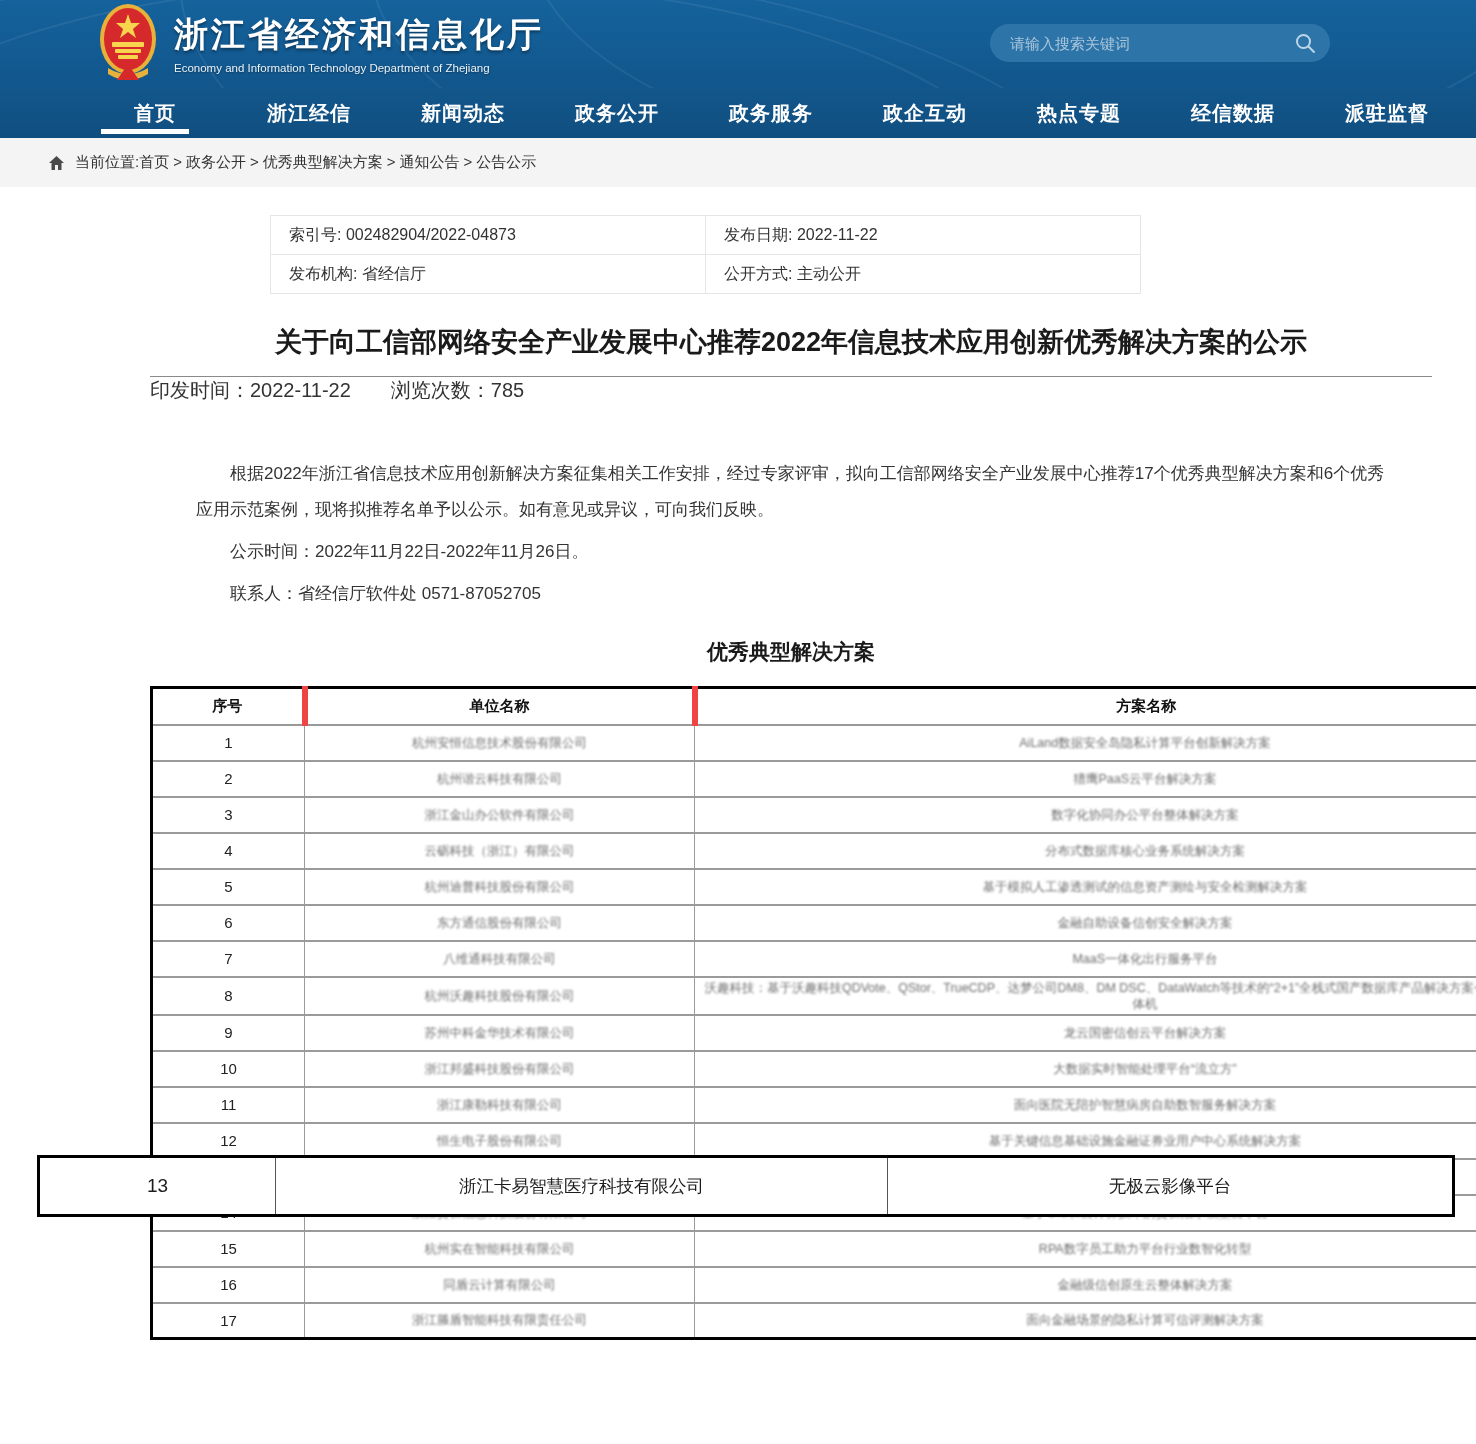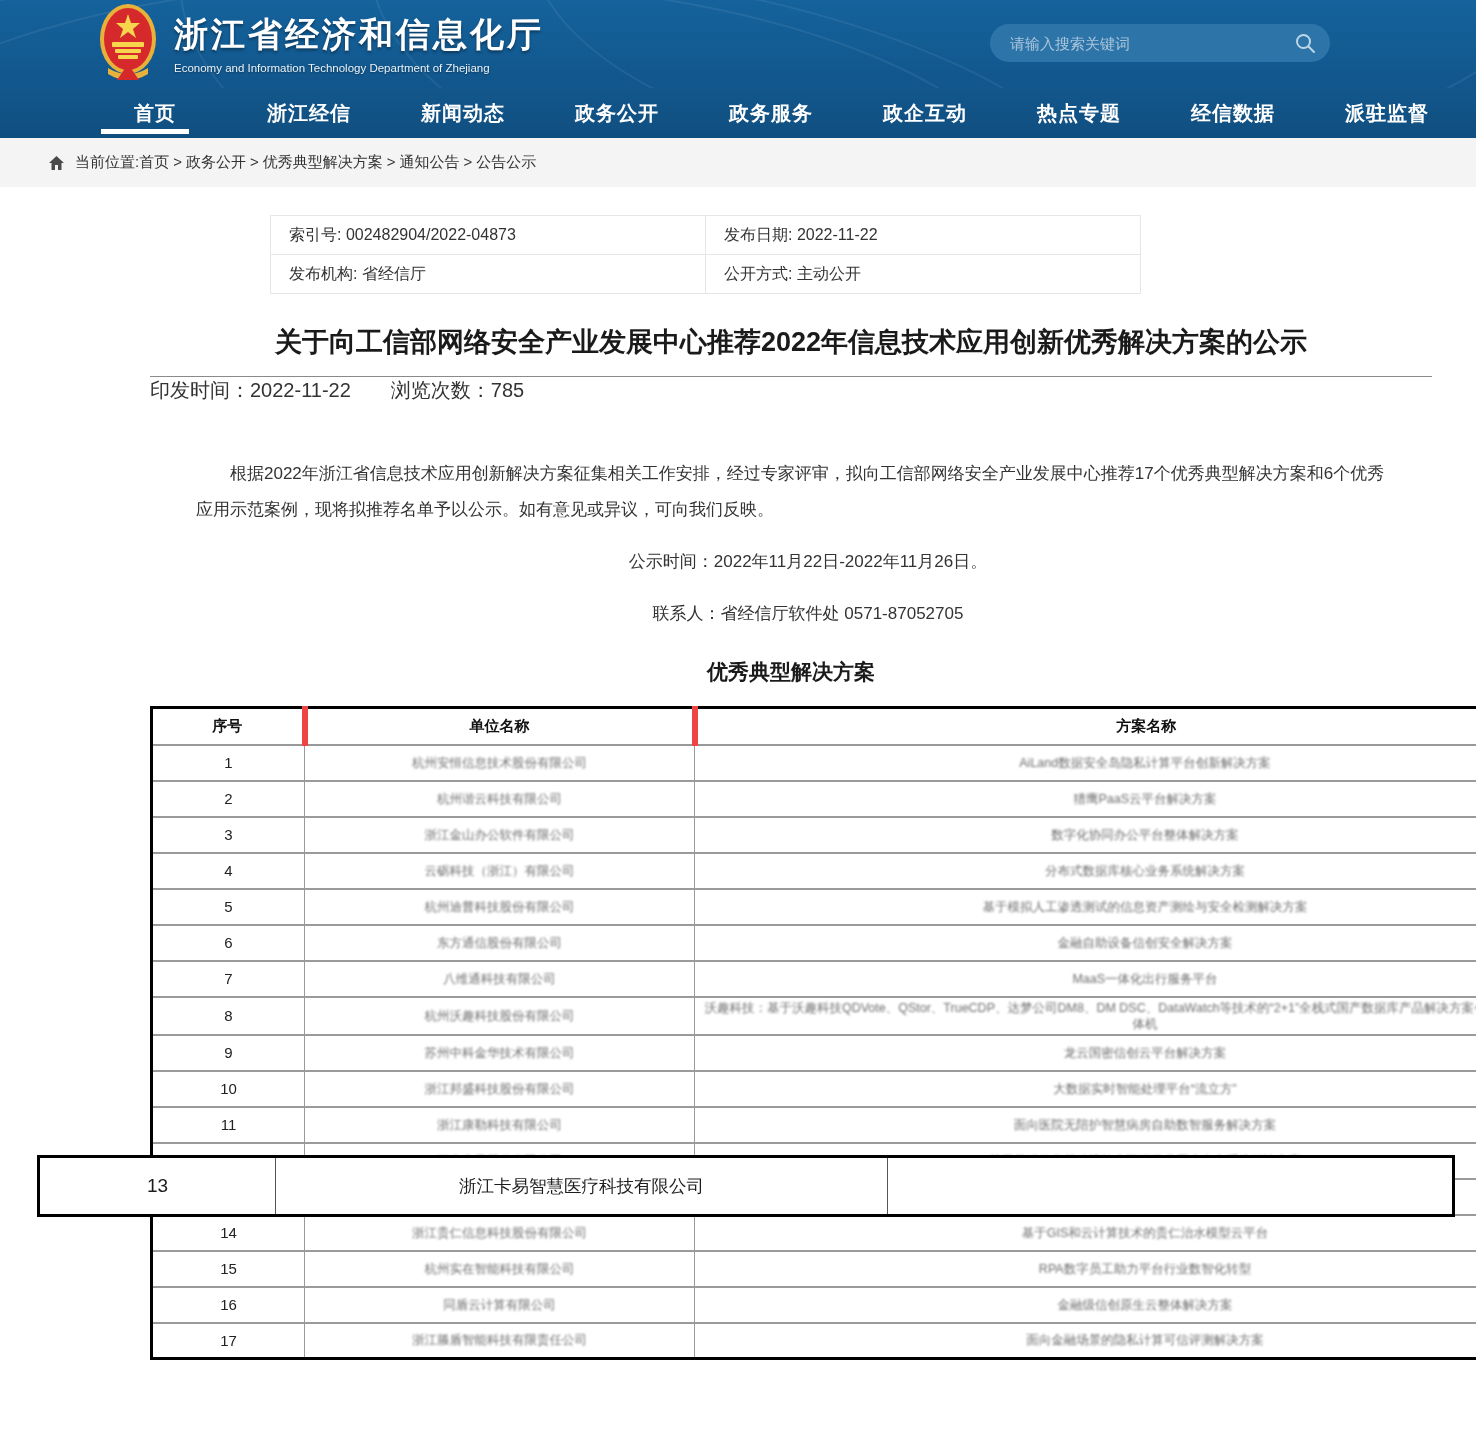--- a/index.html
+++ b/index.html
@@ -35,21 +35,21 @@
   .meta td { border:1px solid #e6e6e6; height:39px; font-size:16px; color:#333; padding-left:18px; width:50%; }
 
   
   .article { width:1282px; margin:0 0 0 150px; }
   .doc-title { margin-top:30px; padding:0 40px 16px 40px; border-bottom:1px solid #8a8a8a; text-align:center; font-size:27px; font-weight:bold; color:#1a1a1a; line-height:36px; }
   .doc-info { text-align:left; font-size:20px; color:#333; }
   .doc-info span.lbl { color:#333; }
   .doc-info .gap { display:inline-block; width:40px; }
   .doc-body { margin-top:52px; padding:0 46px; font-size:17px; color:#333; line-height:36px; }
   .doc-body p.indent { text-indent:2em; }
-  .doc-body p + p { margin-top:16px;text-align:center; }
+  .doc-body p + p { margin-top:6px; }
   .section-title { margin-top:26px; text-align:center; font-size:21px; font-weight:bold; color:#1a1a1a; }
 
   
   .sol-table { width:1448px; margin-top:20px; border-collapse:collapse; table-layout:fixed; border:3px solid #000; }
   .sol-table th { font-size:15px; font-weight:bold; color:#111; height:37px; border-bottom:2px solid #999; }
   .sol-table col.c-seq { width:153px; }
   .sol-table col.c-com { width:390px; }
   .sol-table td { border-top:2px solid #9a9a9a; border-left:1px solid #9a9a9a; height:36px; text-align:center; vertical-align:middle; padding:2px 8px; }
   .sol-table td:first-child, .sol-table th:first-child { border-left:none; }
   .sol-table th { border-left:6px solid #ef4444; }
@@ -251,15 +251,16 @@
             <td class=" blurred">浙江螣盾智能科技有限责任公司</td>
             <td class=" blurred">面向金融场景的隐私计算可信评测解决方案</td>
           </tr>
         </tbody>
     </table>
   </div>
 
   <div class="overlay-row">
     <div class="cell c1">13</div>
     <div class="cell c2">浙江卡易智慧医疗科技有限公司</div>
+    <div class="cell c3">无极云影像平台</div>
   </div>
 
 </div>
 
 </body></html>

